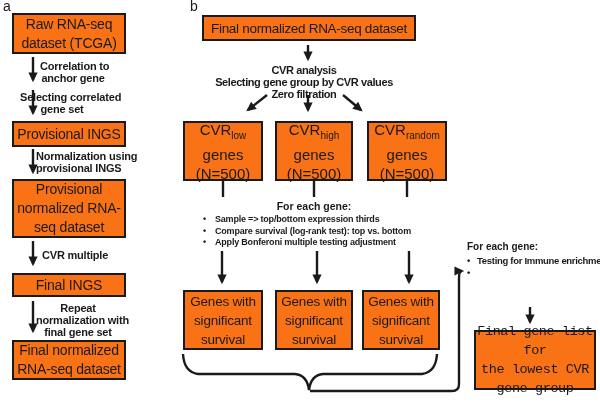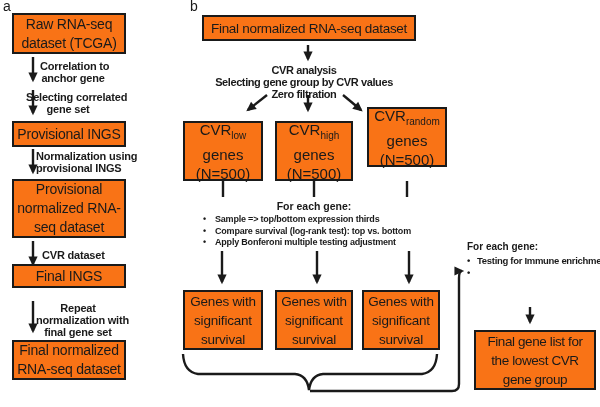--- a/index.html
+++ b/index.html
@@ -10,21 +10,21 @@
   .box {
     position:absolute; box-sizing:border-box; border:2px solid #1a1a1a; background:#f97316;
     display:flex; align-items:center; justify-content:center; text-align:center;
   }
   .pre { white-space:pre-line; }
   .boxtext-a   { font-size:14px; line-height:19px; letter-spacing:-0.2px; }
   .boxtext-b1  { font-size:13.5px; letter-spacing:-0.3px; white-space:nowrap; }
   .boxtext-cvr { font-size:15px; line-height:19px; }
   .boxtext-cvr sub { font-size:10px; }
   .boxtext-surv { font-size:13.5px; line-height:19px; letter-spacing:-0.2px; }
-  .boxtext-final { font-size:13.5px; line-height:19px; letter-spacing:-0.4px; }
+  .boxtext-final { font-size:13.5px; line-height:19px; letter-spacing:-0.4px;font-family:Liberation Mono, monospace; }
   .lbl {
     position:absolute; font-weight:bold; text-align:center; white-space:pre;
     font-size:11px; line-height:12px; letter-spacing:-0.2px;
   }
   .panel-label { position:absolute; font-size:14px; }
   .heading { position:absolute; font-weight:bold; font-size:10.5px; white-space:nowrap; }
   .bullets { position:absolute; }
   .bullet-row { display:flex; font-weight:bold; }
   .bullet-mark { width:12px; flex:0 0 12px; }
   .bullets-mid .bullet-row { font-size:9px; line-height:11.5px; letter-spacing:-0.2px; white-space:nowrap; }
@@ -72,39 +72,39 @@
   <div class="panel-label" style="left:3px; top:-2px;">a</div>
 
   <div class="box" style="left:12px; top:13px; width:114px; height:41px;">
     <div class="pre boxtext-a">Raw RNA-seq
 dataset (TCGA)</div>
   </div>
 
   <div class="lbl" style="left:40px; top:60px; width:66px;">Correlation to
 anchor gene</div>
 
-  <div class="lbl" style="left:26px; top:91px; width:84px;">Selecting correlated
+  <div class="lbl" style="left:20px; top:91px; width:84px;">Selecting correlated
 gene set</div>
 
   <div class="box" style="left:12px; top:121px; width:114px; height:26px;">
     <div class="pre boxtext-a">Provisional INGS</div>
   </div>
 
   <div class="lbl" style="left:36px; top:150px; width:84px;">Normalization using
 provisional INGS</div>
 
   <div class="box" style="left:12px; top:179px; width:114px; height:59px;">
     <div class="pre boxtext-a">Provisional
 normalized RNA-
 seq dataset</div>
   </div>
 
-  <div class="lbl" style="left:42px; top:249px; width:58px;">CVR dataset</div>
-
-  <div class="box" style="left:12px; top:264px; width:114px; height:24px;">
+  <div class="lbl" style="left:42px; top:249px; width:58px;">CVR multiple</div>
+
+  <div class="box" style="left:12px; top:273px; width:114px; height:24px;">
     <div class="pre boxtext-a">Final INGS</div>
   </div>
 
   <div class="lbl" style="left:36px; top:302px; width:84px;">Repeat
 normalization with
 final gene set</div>
 
   <div class="box" style="left:12px; top:340px; width:114px; height:40px;">
     <div class="pre boxtext-a">Final normalized
 RNA-seq dataset</div>
@@ -129,21 +129,21 @@
   </div>
 
   <div class="box" style="left:275px; top:121px; width:78px; height:60px;">
     <div class="boxtext-cvr">
       <div><span>CVR</span><sub>high</sub></div>
       <div class="pre">genes
 (N=500)</div>
     </div>
   </div>
 
-  <div class="box" style="left:367px; top:107px; width:80px; height:60px;">
+  <div class="box" style="left:367px; top:121px; width:80px; height:60px;">
     <div class="boxtext-cvr">
       <div><span>CVR</span><sub>random</sub></div>
       <div class="pre">genes
 (N=500)</div>
     </div>
   </div>
 
   <div class="heading" style="left:254px; top:200px; width:120px; text-align:center;">For each gene:</div>
 
   <div class="bullets bullets-mid" style="left:203px; top:214px; width:260px;">

